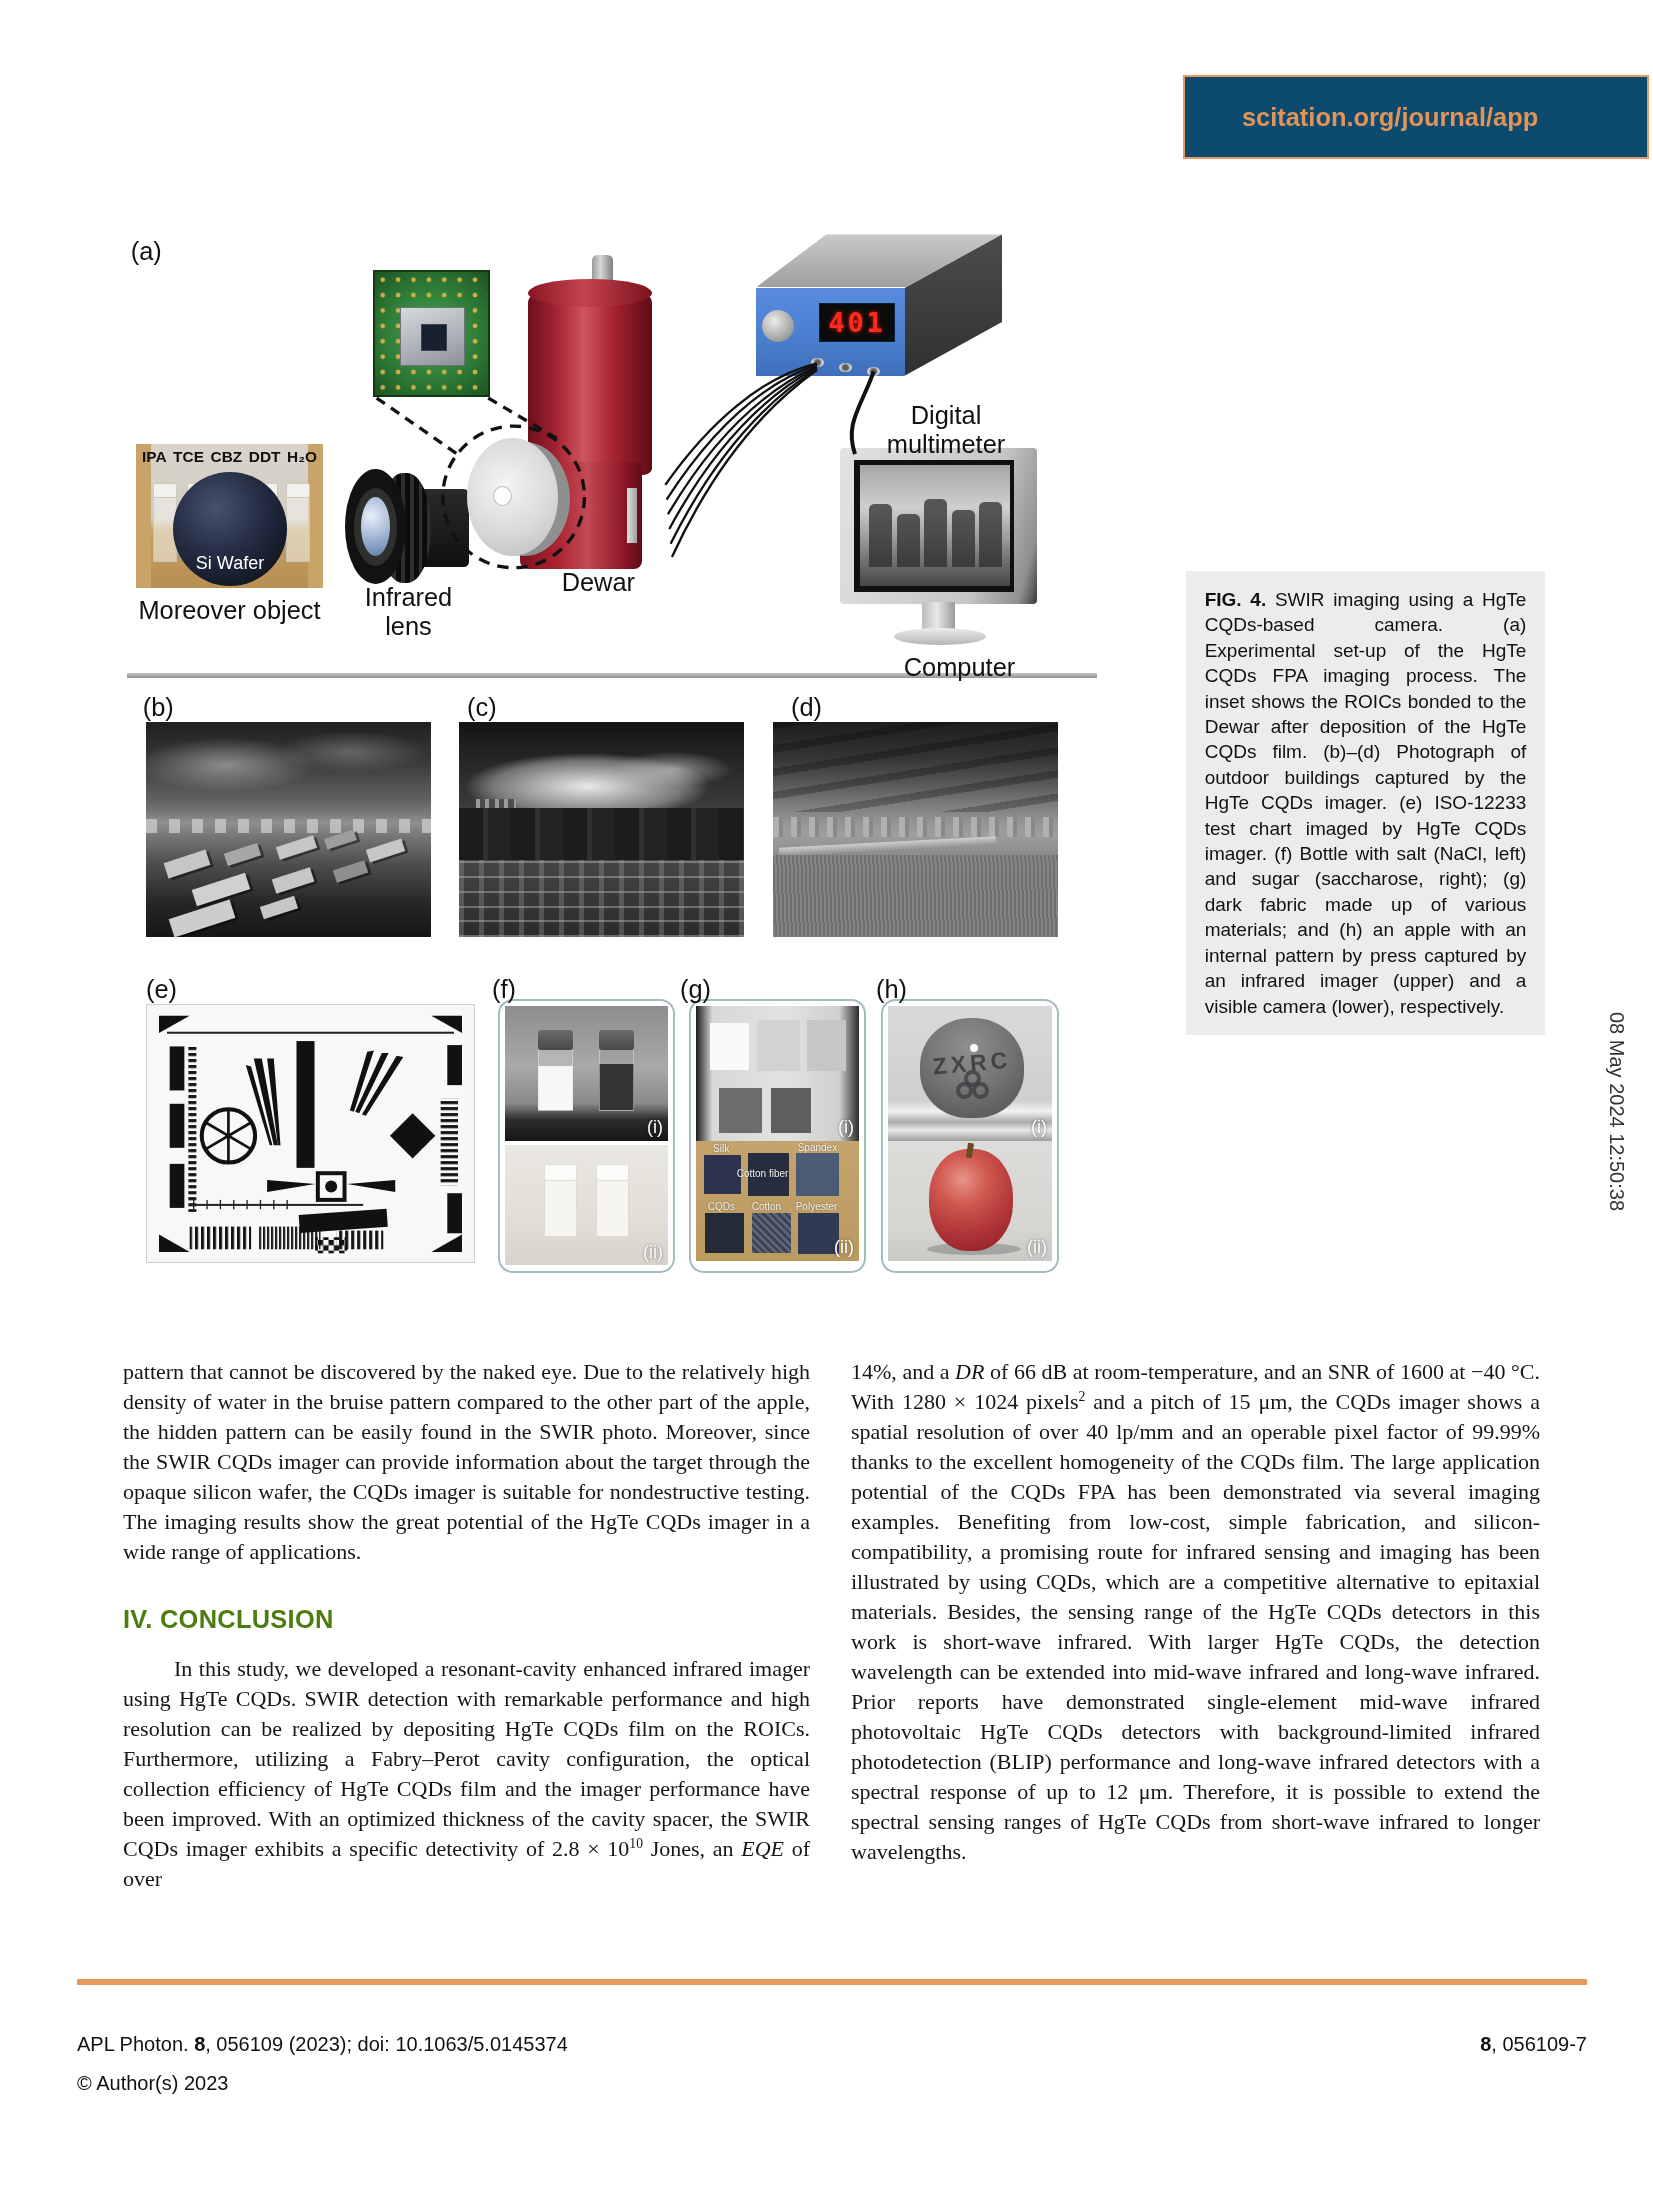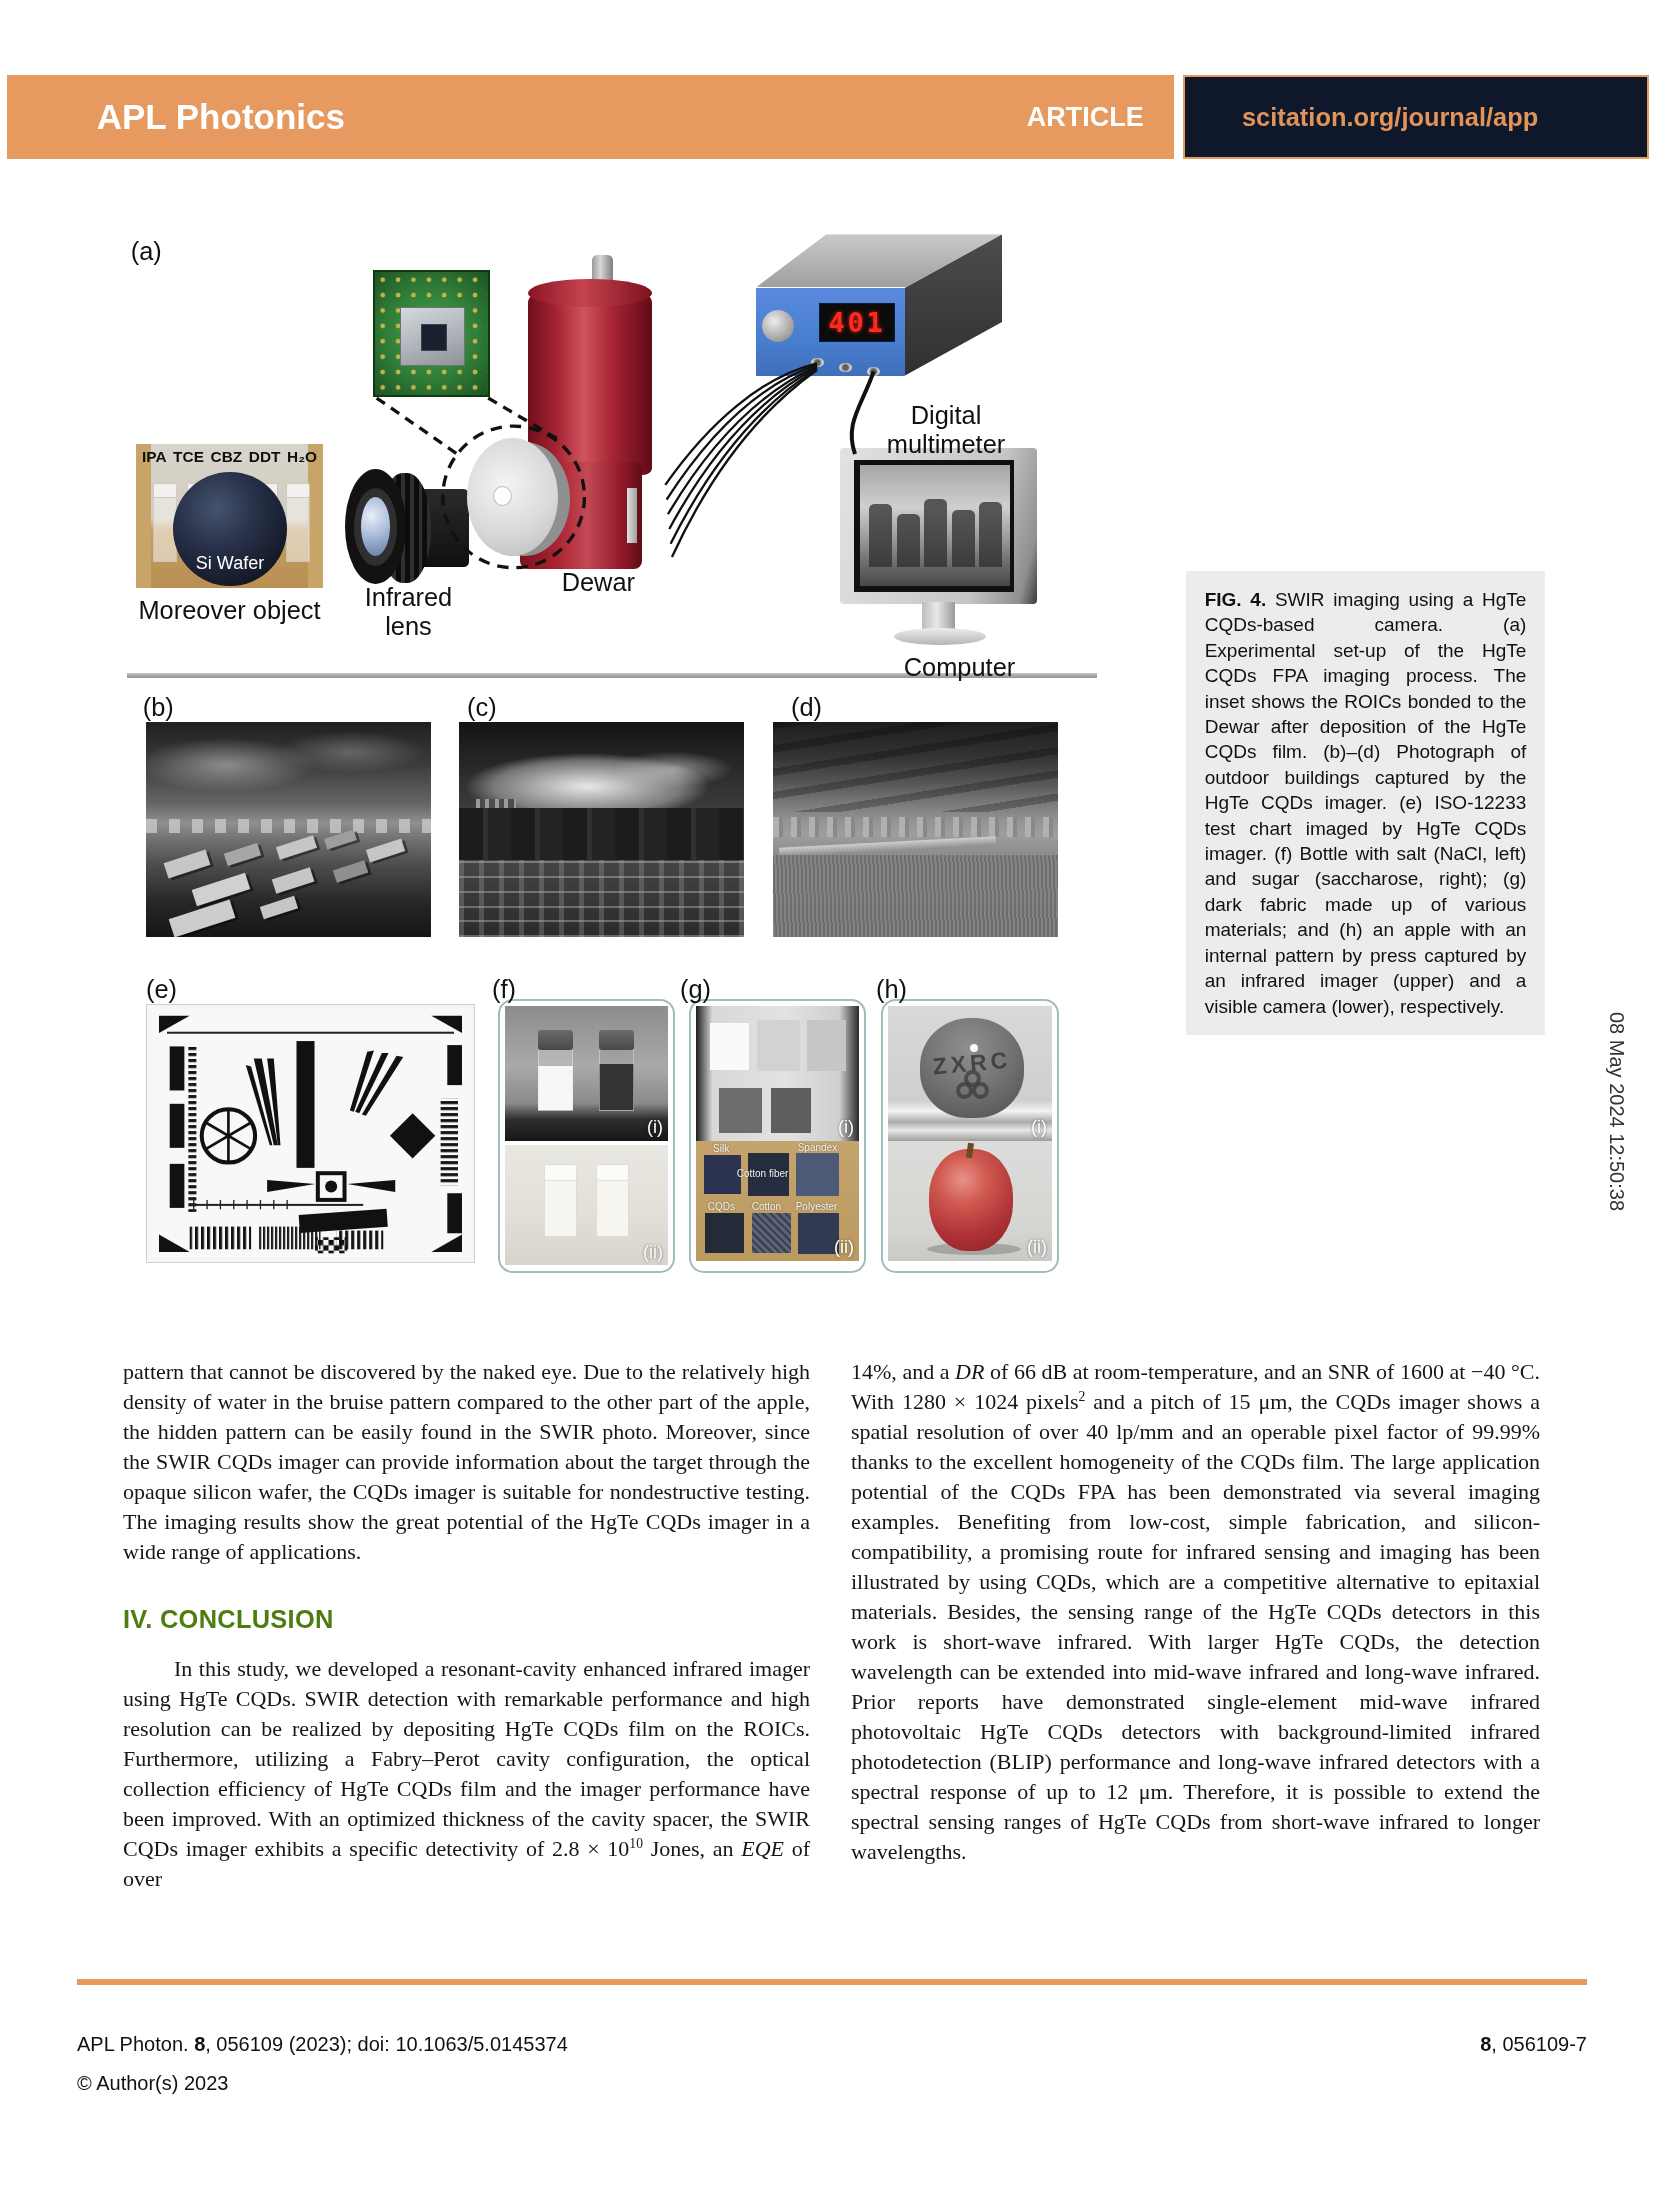--- a/index.html
+++ b/index.html
@@ -6,21 +6,21 @@
   html,body { background:#888; }
   .page { position:relative; width:1654px; height:2205px; background:#ffffff;
           font-family:"Liberation Sans", sans-serif; overflow:hidden; margin:0 auto; }
   .abs { position:absolute; }
 
   
   .header-bar { left:6.7px; top:75px; width:1167px; height:84px; background:#E79A5F;
                 display:flex; align-items:center; }
   .journal-title { position:absolute; left:90px; color:#fff; font-size:35px; font-weight:bold; }
   .article-badge { position:absolute; right:30px; color:#fff; font-size:27px; font-weight:bold; }
-  .site-box { left:1183px; top:75px; width:466px; height:84px; background:#0f172a;
+  .site-box { left:1183px; top:75px; width:466px; height:84px; background:#0c4a6e;
               border:2.7px solid #E79A5F; display:flex; align-items:center; }
   .site-url { position:absolute; left:57px; color:#E0945A; font-size:25.4px; font-weight:bold; }
 
   
   .figure-area { left:124px; top:227px; width:979px; height:1109px; }
   .panel-label { font-size:25.4px; color:#111; z-index:6; }
   .dev-caption { font-size:25.4px; color:#111; text-align:center; z-index:6; }
   .fig-svg { left:0; top:0; z-index:5; pointer-events:none; }
   .z2 { z-index:2; }
 
@@ -195,24 +195,20 @@
   .footer-line { font-size:20px; color:#111; }
   .f1 { left:77px; top:2033px; }
   .f2 { left:77px; top:2072px; }
   .fr { top:2033px; right:67px; }
 </style>
 </head>
 <body>
 
 <div class="page">
 
-  <div class="abs header-bar">
-    <div class="journal-title">APL Photonics</div>
-    <div class="article-badge">ARTICLE</div>
-  </div>
   <div class="abs site-box">
     <span class="site-url">scitation.org/journal/app</span>
   </div>
 
   <div class="abs figure-area">
 
     <div class="abs panel-label" style="left:6.7px; top:10px;">(a)</div>
 
     <div class="abs img-obj z2">
       <div class="cardb" style="left:0;"></div>

